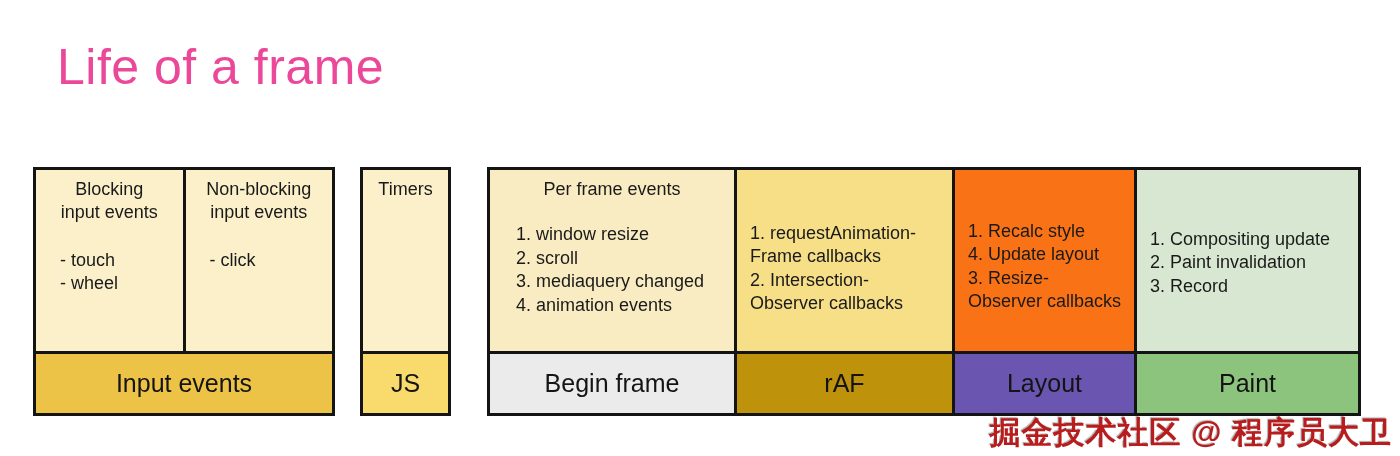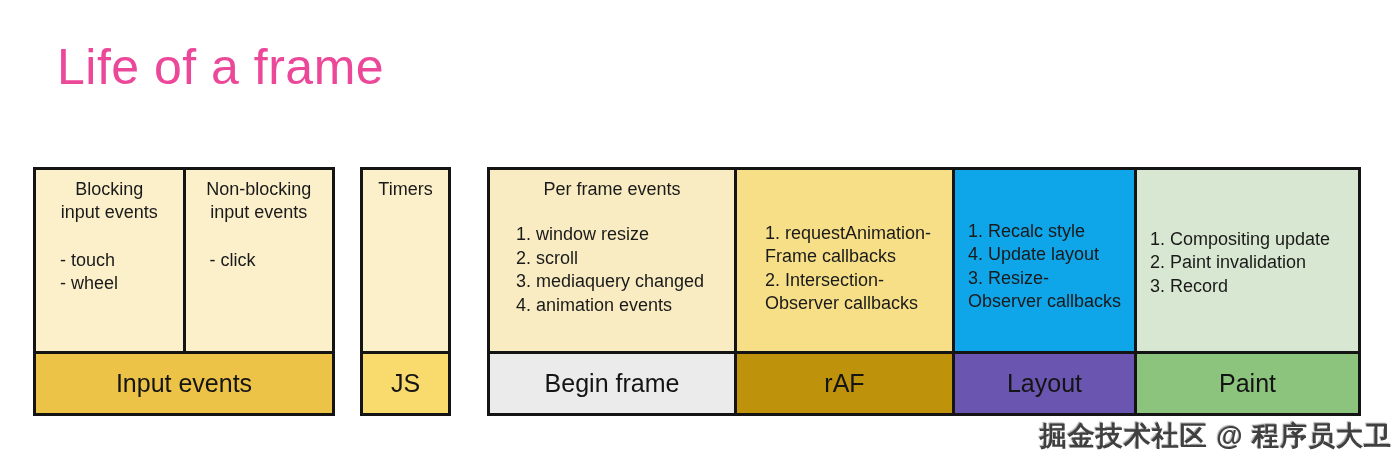--- a/index.html
+++ b/index.html
@@ -66,31 +66,31 @@
     white-space: pre-line;
   }
   .cell-list {
     font-size: 18px;
     line-height: 1.3;
     white-space: pre-line;
   }
   .cell-list > div { white-space: pre-line; }
   .list-indented { margin-top: 24px; padding-left: 24px; }
   .list-numbered { margin-top: 22px; padding-left: 26px; }
-  .pad-mid  { padding: 52px 8px 0 28px; }
+  .pad-mid  { padding: 52px 8px 0 13px; }
   .pad-mid2 { padding: 50px 8px 0 13px; }
   .pad-low  { padding: 58px 8px 0 13px; }
   .watermark {
     position: absolute;
     right: 8px;
     bottom: 2px;
-    font-size: 27px;
+    font-size: 31px;
     font-weight: bold;
     letter-spacing: 1px;
-    color: #404040;
+    color: #b91c1c;
     text-shadow: 2px 2px 0 rgba(255,255,255,0.95), -1px -1px 1px rgba(60,60,60,0.45);
     white-space: nowrap;
     z-index: 5;
   }
 </style>
 </head>
 <body>
 
 <div class="canvas">
 
@@ -142,21 +142,21 @@
         <div class="cell-list pad-mid"><div>1. requestAnimation-
 Frame callbacks</div><div>2. Intersection-
 Observer callbacks</div></div>
       </div>
       <div class="bar" style="background: rgb(191, 146, 11);">
         <span>rAF</span>
       </div>
     </div>
 
     <div class="stage stage-layout">
-      <div class="cell" style="background: #0ea5e9;">
+      <div class="cell" style="background: #f97316;">
         <div class="cell-list pad-mid2"><div>1. Recalc style</div><div>4. Update layout</div><div>3. Resize-
 Observer callbacks</div></div>
       </div>
       <div class="bar" style="background: rgb(106, 85, 177);">
         <span>Layout</span>
       </div>
     </div>
 
     <div class="stage stage-paint">
       <div class="cell" style="background: rgb(216, 231, 209);">

